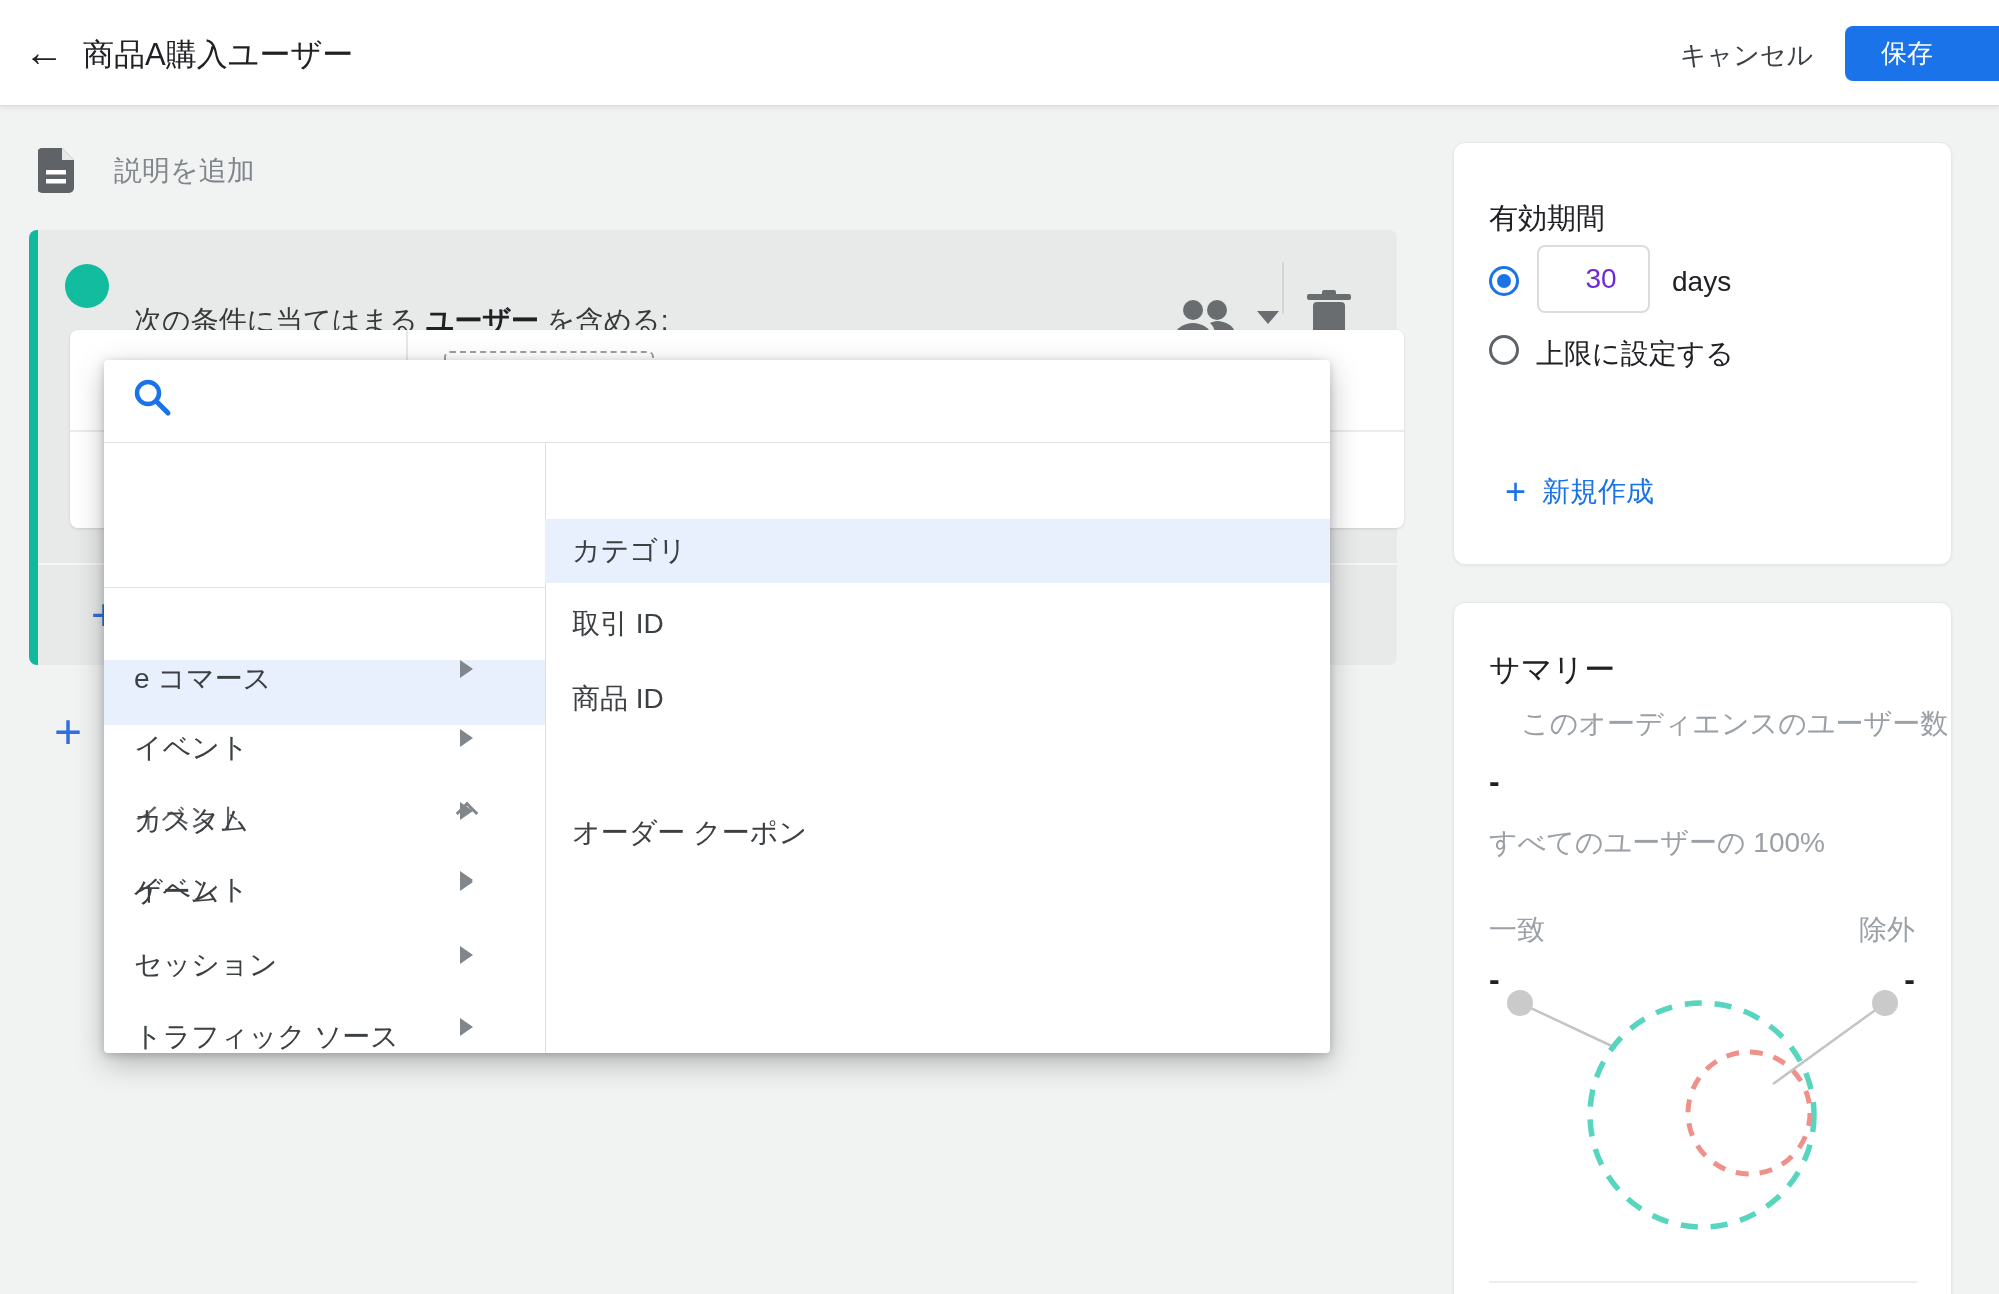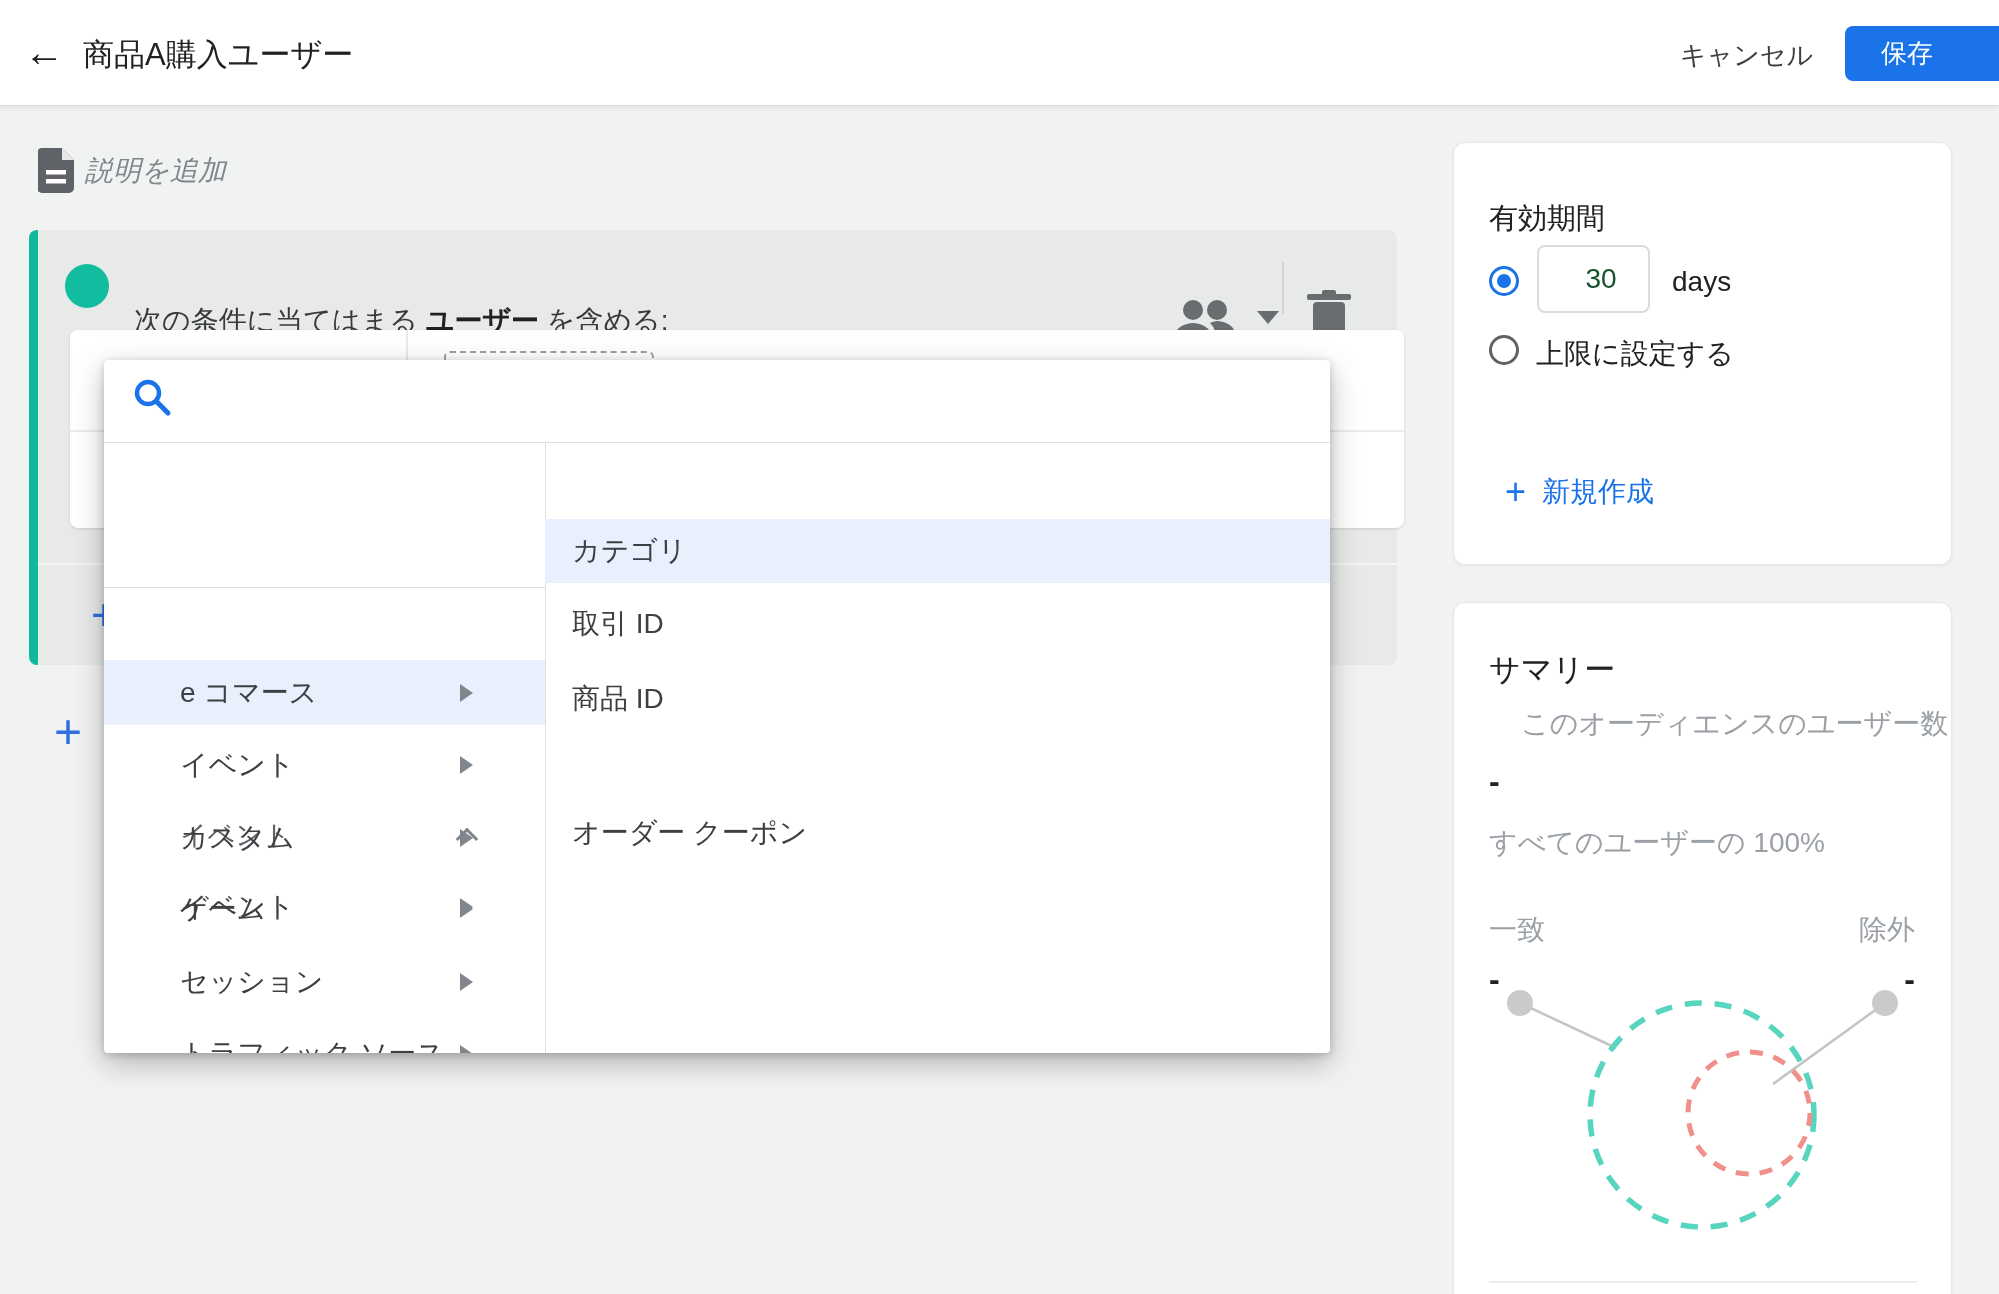--- a/index.html
+++ b/index.html
@@ -15,21 +15,21 @@
     border-bottom:1px solid #dcdcdc; box-shadow:0 2px 5px rgba(0,0,0,.07); z-index:30; }
   .back-arrow { left:22px; top:30px; width:44px; height:44px; font-size:40px; line-height:44px;
     text-align:center; color:#202124; cursor:pointer; }
   .page-title { left:83px; top:34px; font-size:31px; color:#202124; }
   .cancel-btn { left:1662px; top:30px; padding:8px 18px; font-size:26px; color:#3c4043; cursor:pointer; }
   .save-btn { left:1845px; top:26px; width:165px; height:55px; background:#1a73e8; color:#fff;
     font-size:26px; border-radius:8px; display:flex; align-items:center; justify-content:flex-start;
     padding-left:36px; cursor:pointer; }
 
   
-  .desc-row { left:38px; top:146px; height:50px; display:flex; align-items:center; gap:11px;font-style:italic; }
+  .desc-row { left:38px; top:146px; height:50px; display:flex; align-items:center; gap:40px; }
   .desc-label { font-size:28px; color:#80868b; }
 
   
   .include-card { left:29px; top:230px; width:1368px; height:435px; background:#e8e9e9;
     border-radius:8px; z-index:1; }
   .green-bar { left:0; top:0; width:9px; height:435px; background:#10b99c;
     border-radius:8px 0 0 8px; }
   .scope-circle { left:36px; top:34px; width:44px; height:44px; border-radius:50%; background:#12bc9e; }
   .cond-text { left:105px; top:72px; font-size:28px; color:#37393b; white-space:nowrap; }
   .cond-text b { color:#202124; }
@@ -53,21 +53,21 @@
 
   
   .dropdown { left:104px; top:360px; width:1226px; height:693px; background:#fff; border-radius:4px;
     box-shadow:0 10px 30px rgba(0,0,0,.26), 0 2px 8px rgba(0,0,0,.18); z-index:20; overflow:hidden; }
   .search-row { left:0; top:0; width:1226px; height:82px; }
   .search-input { left:84px; top:16px; width:1100px; height:50px; border:none; outline:none;
     font-size:28px; color:#3c4043; font-family:"Liberation Sans",sans-serif; background:transparent; }
   .search-input::placeholder { color:#80868b; }
   .search-hdiv { left:0; top:82px; width:1226px; height:1px; background:#e0e0e0; }
   .col-vdiv { left:441px; top:83px; width:1px; height:610px; background:#e0e0e0; }
-  .menu-row { left:0; width:441px; height:72px; display:flex; align-items:center; cursor:pointer;padding-left:46px; }
+  .menu-row { left:0; width:441px; height:72px; display:flex; cursor:pointer; }
   .menu-row .lbl { margin-left:30px; font-size:28px; color:#3c4043; white-space:nowrap; }
   .menu-row.section .lbl { font-size:27px; color:#5f6368; }
   .row-hl { background:#e8f0fe; }
   .left-div { left:0; top:227px; width:441px; height:1px; background:#e0e0e0; }
   .chev-up { position:absolute; right:68px; width:20px; height:20px; }
   .chev-up::before { content:""; position:absolute; left:2px; top:6px; width:13px; height:13px;
     border-left:3px solid #80868b; border-top:3px solid #80868b; transform:rotate(45deg); }
   .tri-right { position:absolute; right:72px; width:0; height:0;
     border-top:9px solid transparent; border-bottom:9px solid transparent; border-left:13px solid #80868b; }
   .sub-row { left:441px; width:785px; height:72px; display:flex; align-items:center; cursor:pointer; }
@@ -82,21 +82,21 @@
   .side-h { font-size:29px; color:#202124; }
   .gray-t { font-size:28px; color:#9aa0a6; white-space:nowrap; }
   .dash-v { font-size:32px; font-weight:700; color:#202124; }
 
   .radio-outer { position:absolute; width:30px; height:30px; border-radius:50%; }
   .radio-sel { border:3px solid #1a73e8; }
   .radio-sel::after { content:""; position:absolute; left:5px; top:5px; width:14px; height:14px;
     border-radius:50%; background:#1a73e8; }
   .radio-un { border:3px solid #5f6368; }
   .days-input { left:83px; top:102px; width:113px; height:68px; border:2px solid #dadce0; border-radius:8px;
-    font-size:28px; color:#14532d; text-align:center; outline:none; font-family:"Liberation Sans",sans-serif;padding-left:15px; }
+    font-size:28px; color:#6d28d9; text-align:center; outline:none; font-family:"Liberation Sans",sans-serif;padding-left:15px; }
   .blue-link { color:#1a73e8; font-size:28px; cursor:pointer; }
   .plus-small { color:#1a73e8; font-size:36px; line-height:36px; }
 
   .venn-svg { left:0; top:330px; }
   .card2-divider { left:35px; top:678px; width:428px; height:2px; background:#ededed; }
 
   .icon-svg { display:block; }
 </style>
 </head>
 <body>

